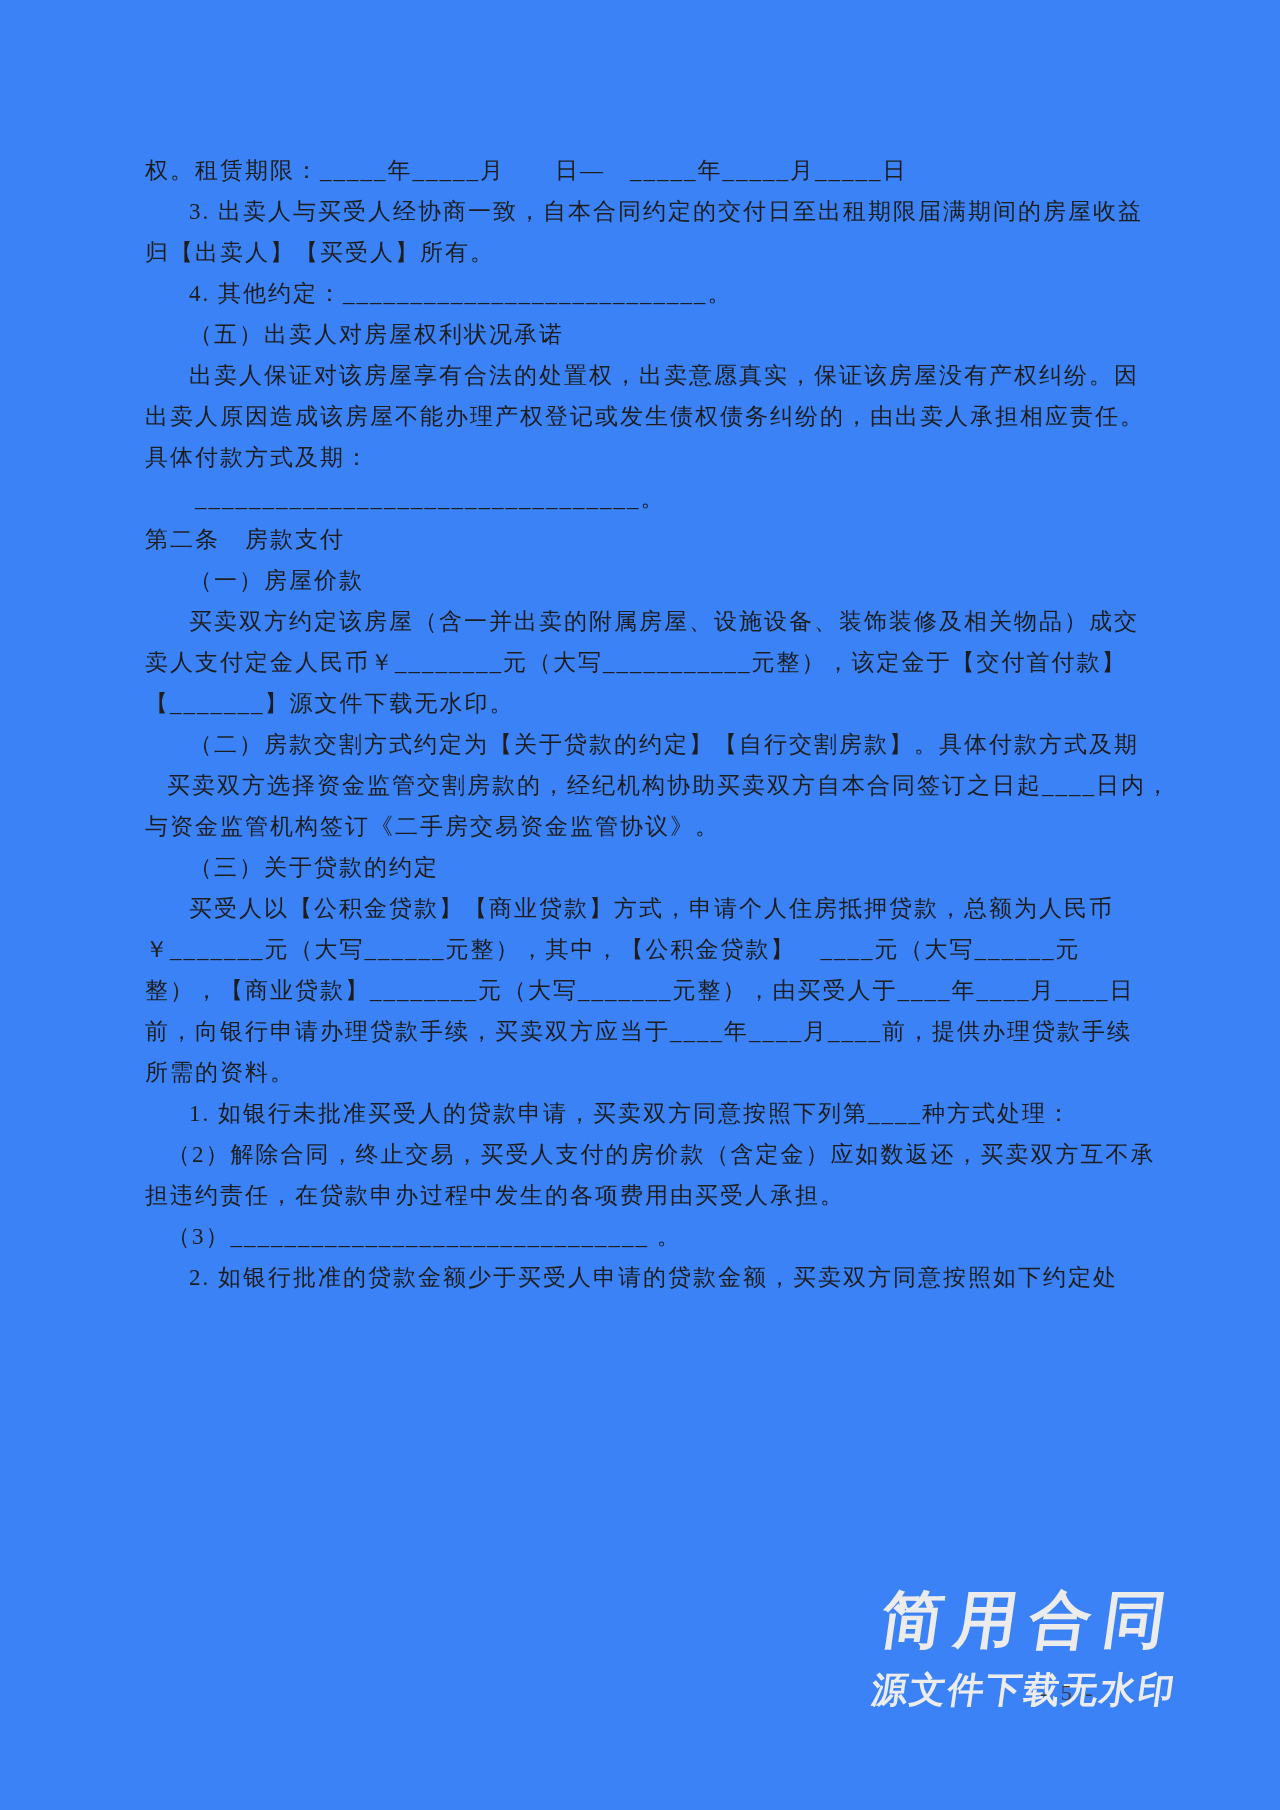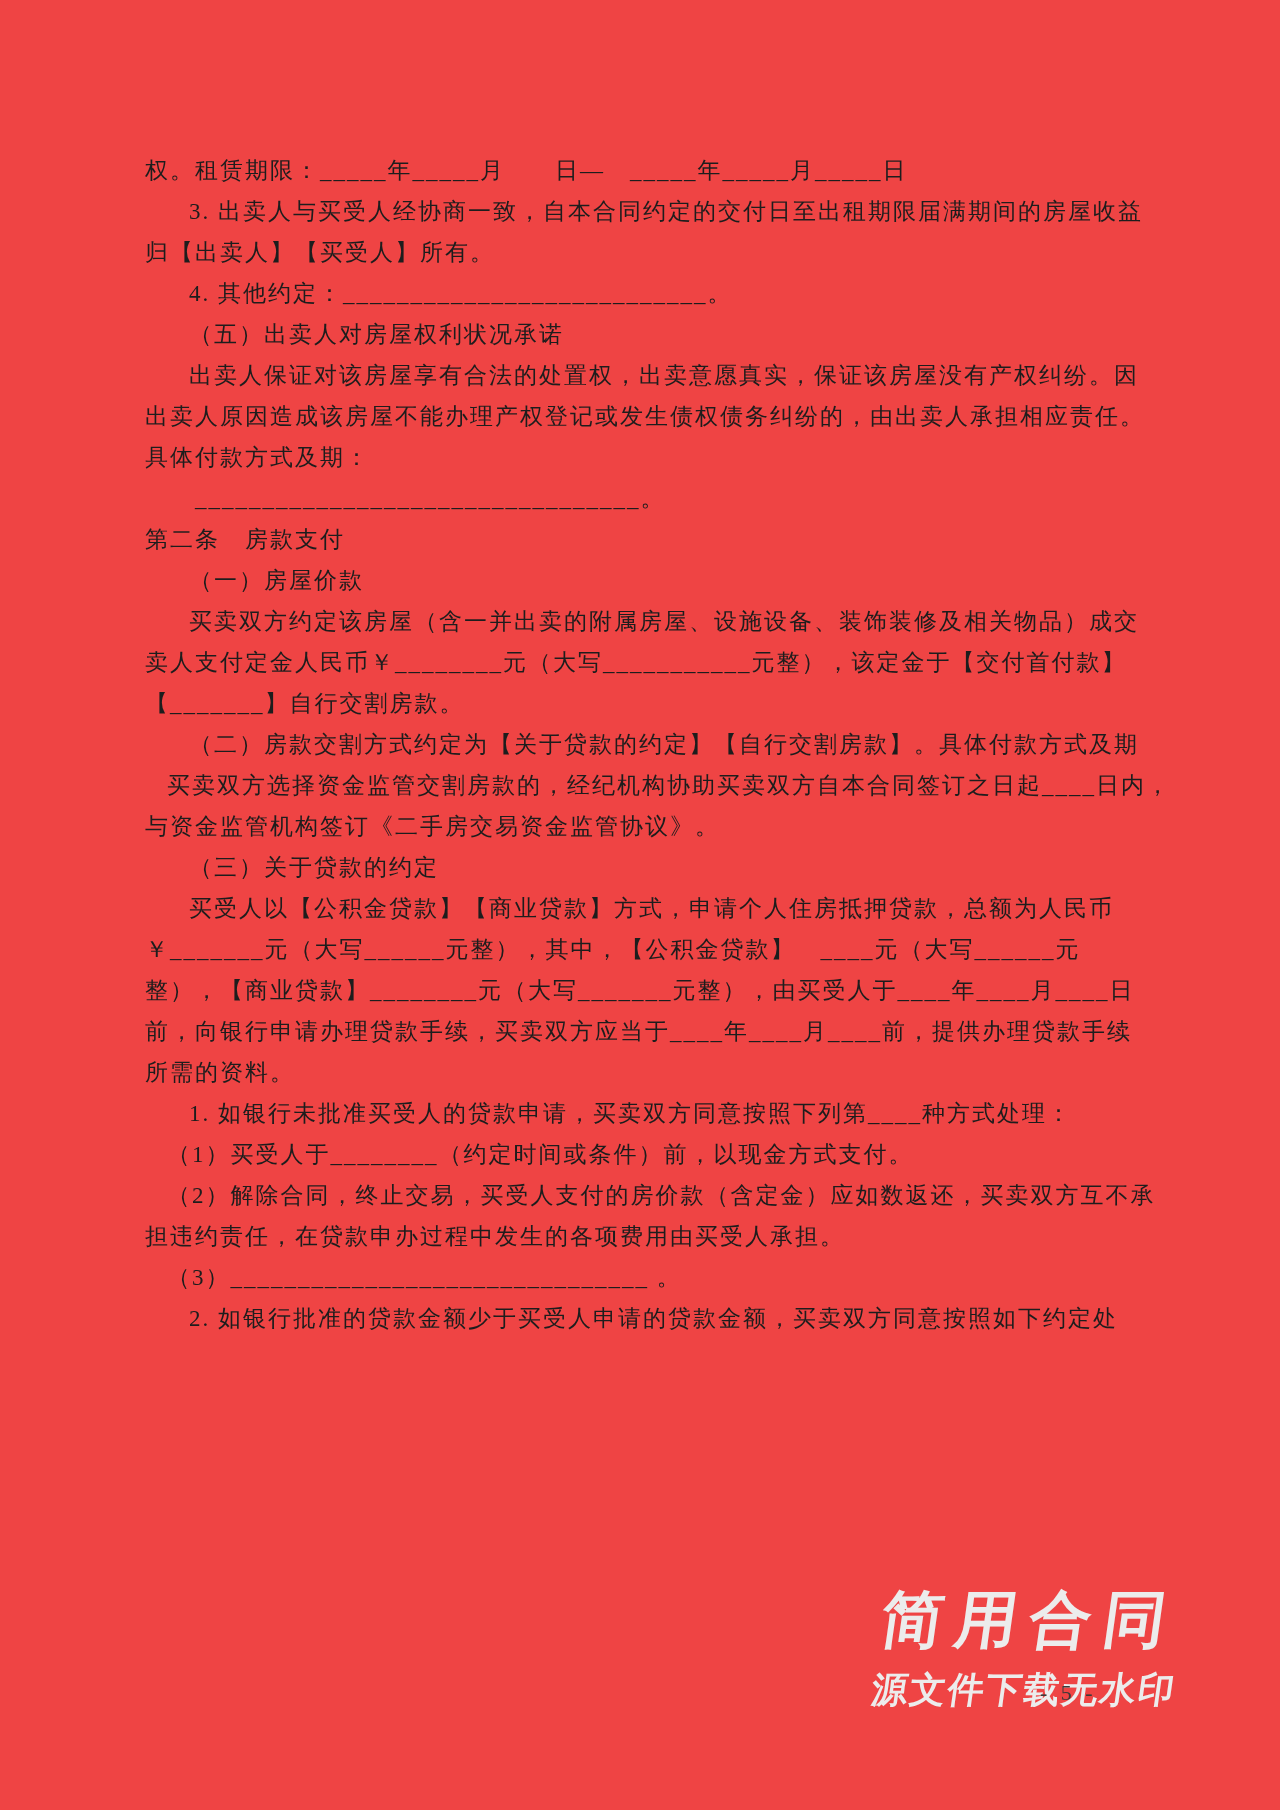--- a/index.html
+++ b/index.html
@@ -54,47 +54,46 @@
     z-index:3;
     font-size:22px;
     letter-spacing:4px;
     color:#3a3a3a;
     font-family:"Liberation Serif","DejaVu Serif",serif;
   }
 </style>
 </head>
 <body>
 
-<div class="page" style="background: #ef4444;">
+<div class="page" style="background: #3b82f6;">
   <div class="content">
       <div class="line plain">权。租赁期限：_____年_____月　　日—　_____年_____月_____日</div>
       <div class="line indent2">3. 出卖人与买受人经协商一致，自本合同约定的交付日至出租期限届满期间的房屋收益</div>
       <div class="line plain">归【出卖人】【买受人】所有。</div>
       <div class="line indent2">4. 其他约定：___________________________。</div>
       <div class="line indent2">（五）出卖人对房屋权利状况承诺</div>
       <div class="line indent2">出卖人保证对该房屋享有合法的处置权，出卖意愿真实，保证该房屋没有产权纠纷。因</div>
       <div class="line plain">出卖人原因造成该房屋不能办理产权登记或发生债权债务纠纷的，由出卖人承担相应责任。</div>
       <div class="line plain">具体付款方式及期：</div>
       <div class="line blank-line">_________________________________。</div>
       <div class="line heading">第二条　房款支付</div>
       <div class="line indent2">（一）房屋价款</div>
       <div class="line indent2">买卖双方约定该房屋（含一并出卖的附属房屋、设施设备、装饰装修及相关物品）成交</div>
       <div class="line plain">卖人支付定金人民币￥________元（大写___________元整），该定金于【交付首付款】</div>
-      <div class="line plain">【_______】自行交割房款。</div>
+      <div class="line plain">【_______】源文件下载无水印。</div>
       <div class="line indent2">（二）房款交割方式约定为【关于贷款的约定】【自行交割房款】。具体付款方式及期</div>
       <div class="line indent1">买卖双方选择资金监管交割房款的，经纪机构协助买卖双方自本合同签订之日起____日内，</div>
       <div class="line plain">与资金监管机构签订《二手房交易资金监管协议》。</div>
       <div class="line indent2">（三）关于贷款的约定</div>
       <div class="line indent2">买受人以【公积金贷款】【商业贷款】方式，申请个人住房抵押贷款，总额为人民币</div>
       <div class="line plain">￥_______元（大写______元整），其中，【公积金贷款】　____元（大写______元</div>
       <div class="line plain">整），【商业贷款】________元（大写_______元整），由买受人于____年____月____日</div>
       <div class="line plain">前，向银行申请办理贷款手续，买卖双方应当于____年____月____前，提供办理贷款手续</div>
       <div class="line plain">所需的资料。</div>
       <div class="line indent2">1. 如银行未批准买受人的贷款申请，买卖双方同意按照下列第____种方式处理：</div>
-      <div class="line indent1">（1）买受人于________（约定时间或条件）前，以现金方式支付。</div>
       <div class="line indent1">（2）解除合同，终止交易，买受人支付的房价款（含定金）应如数返还，买卖双方互不承</div>
       <div class="line plain">担违约责任，在贷款申办过程中发生的各项费用由买受人承担。</div>
       <div class="line indent1">（3）_______________________________ 。</div>
       <div class="line indent2">2. 如银行批准的贷款金额少于买受人申请的贷款金额，买卖双方同意按照如下约定处</div>
     </div>
 
   <div class="watermark" style="color: rgb(236, 236, 236);">
     <div class="wm1">简用合同</div>
     <div class="wm2">源文件下载无水印</div>
   </div>

